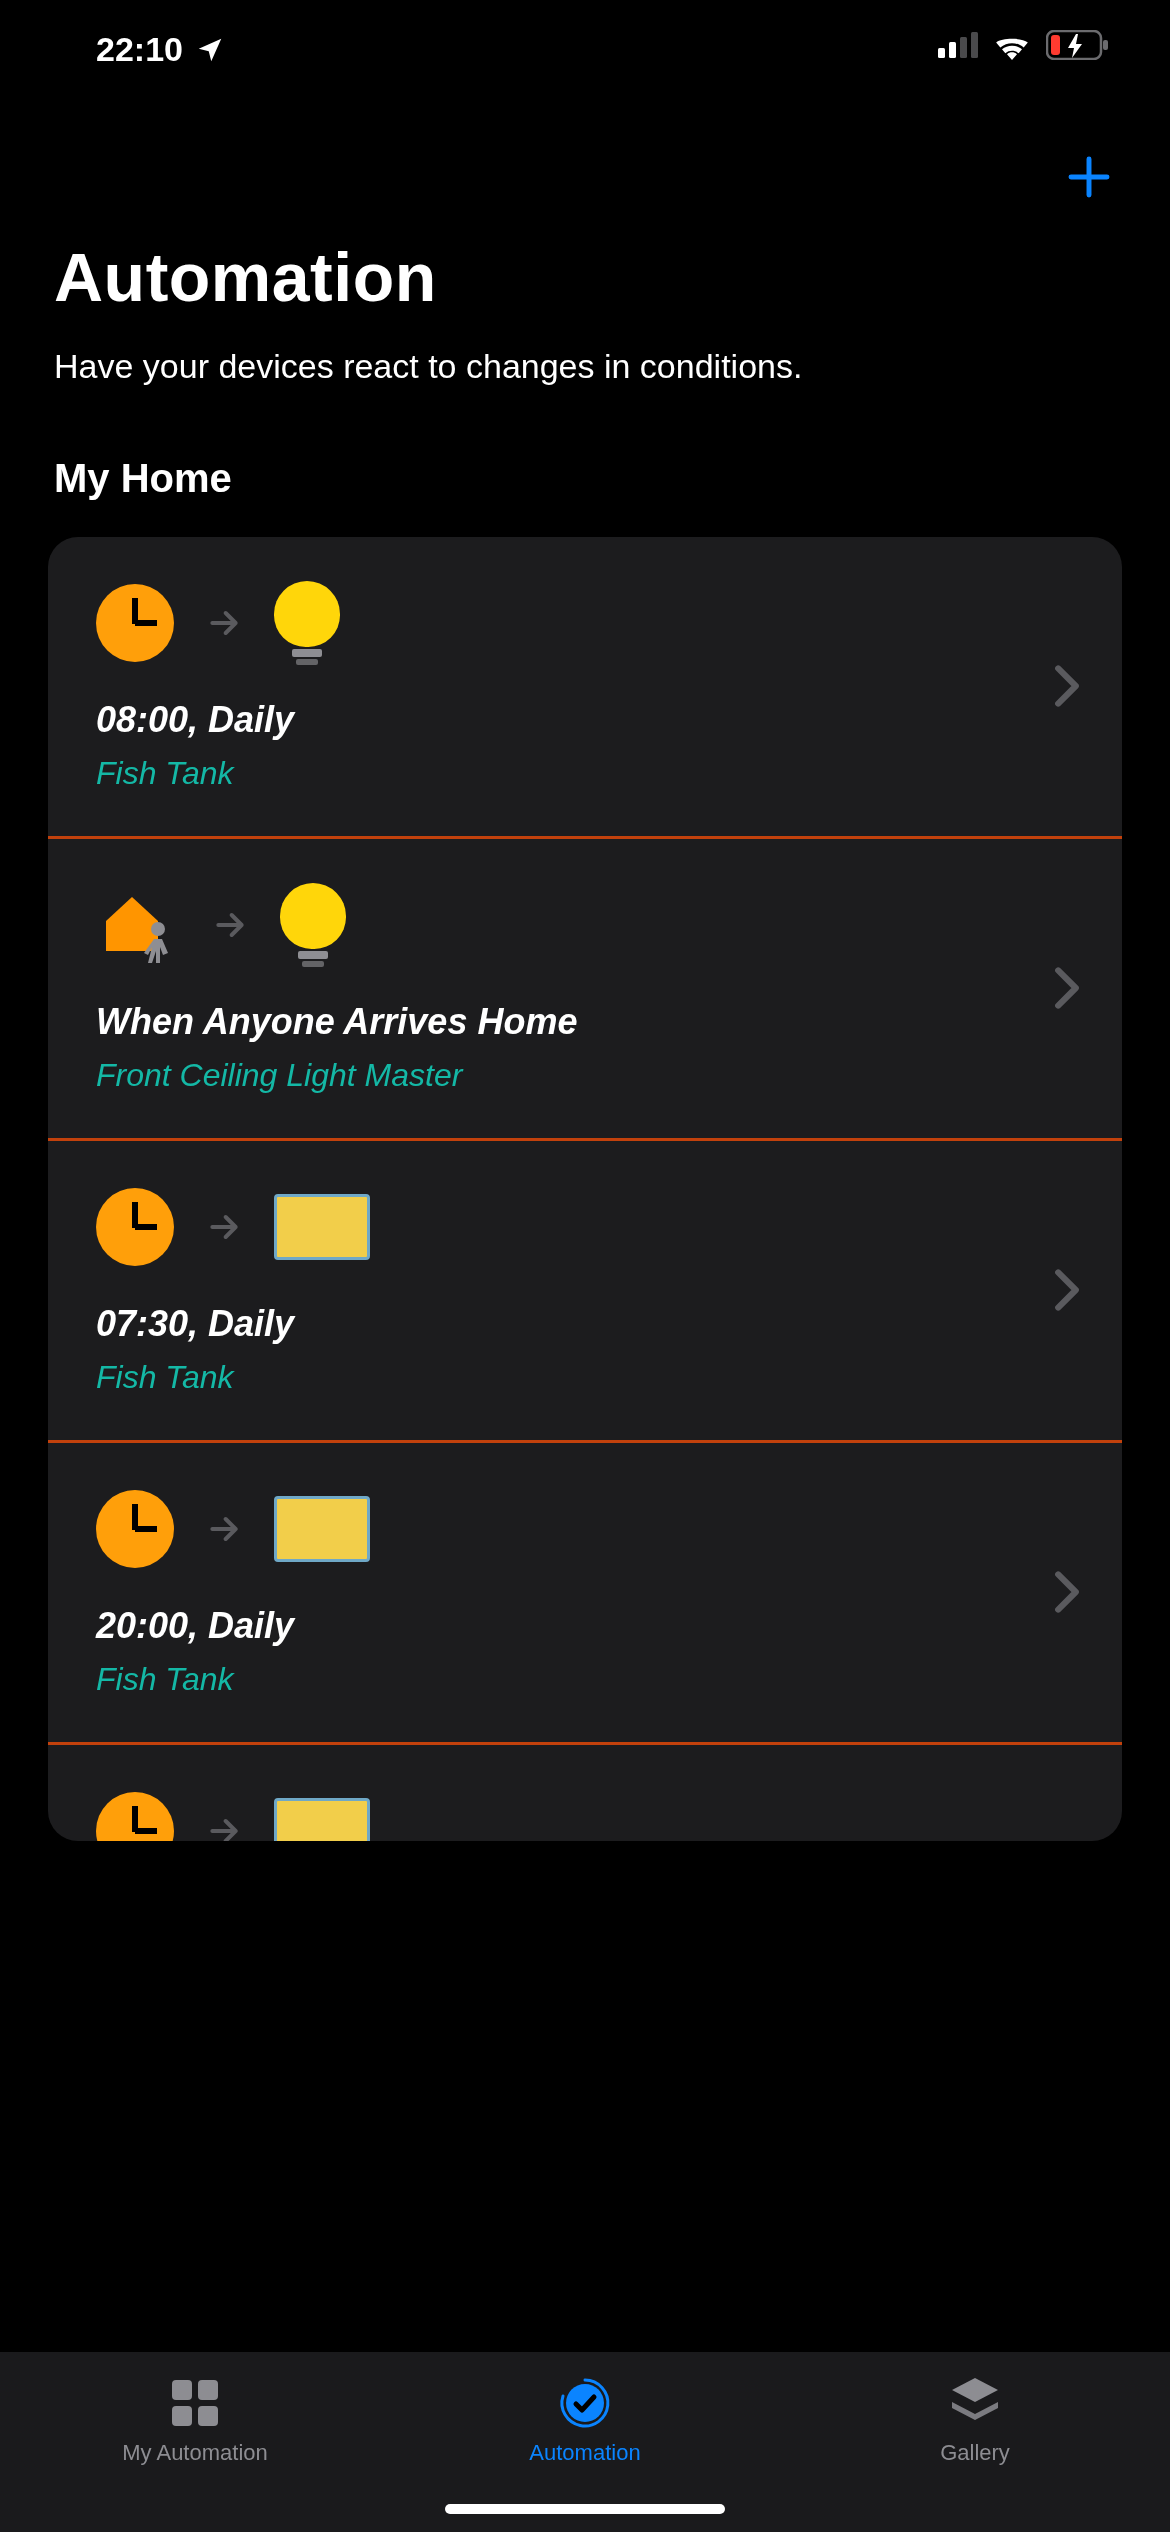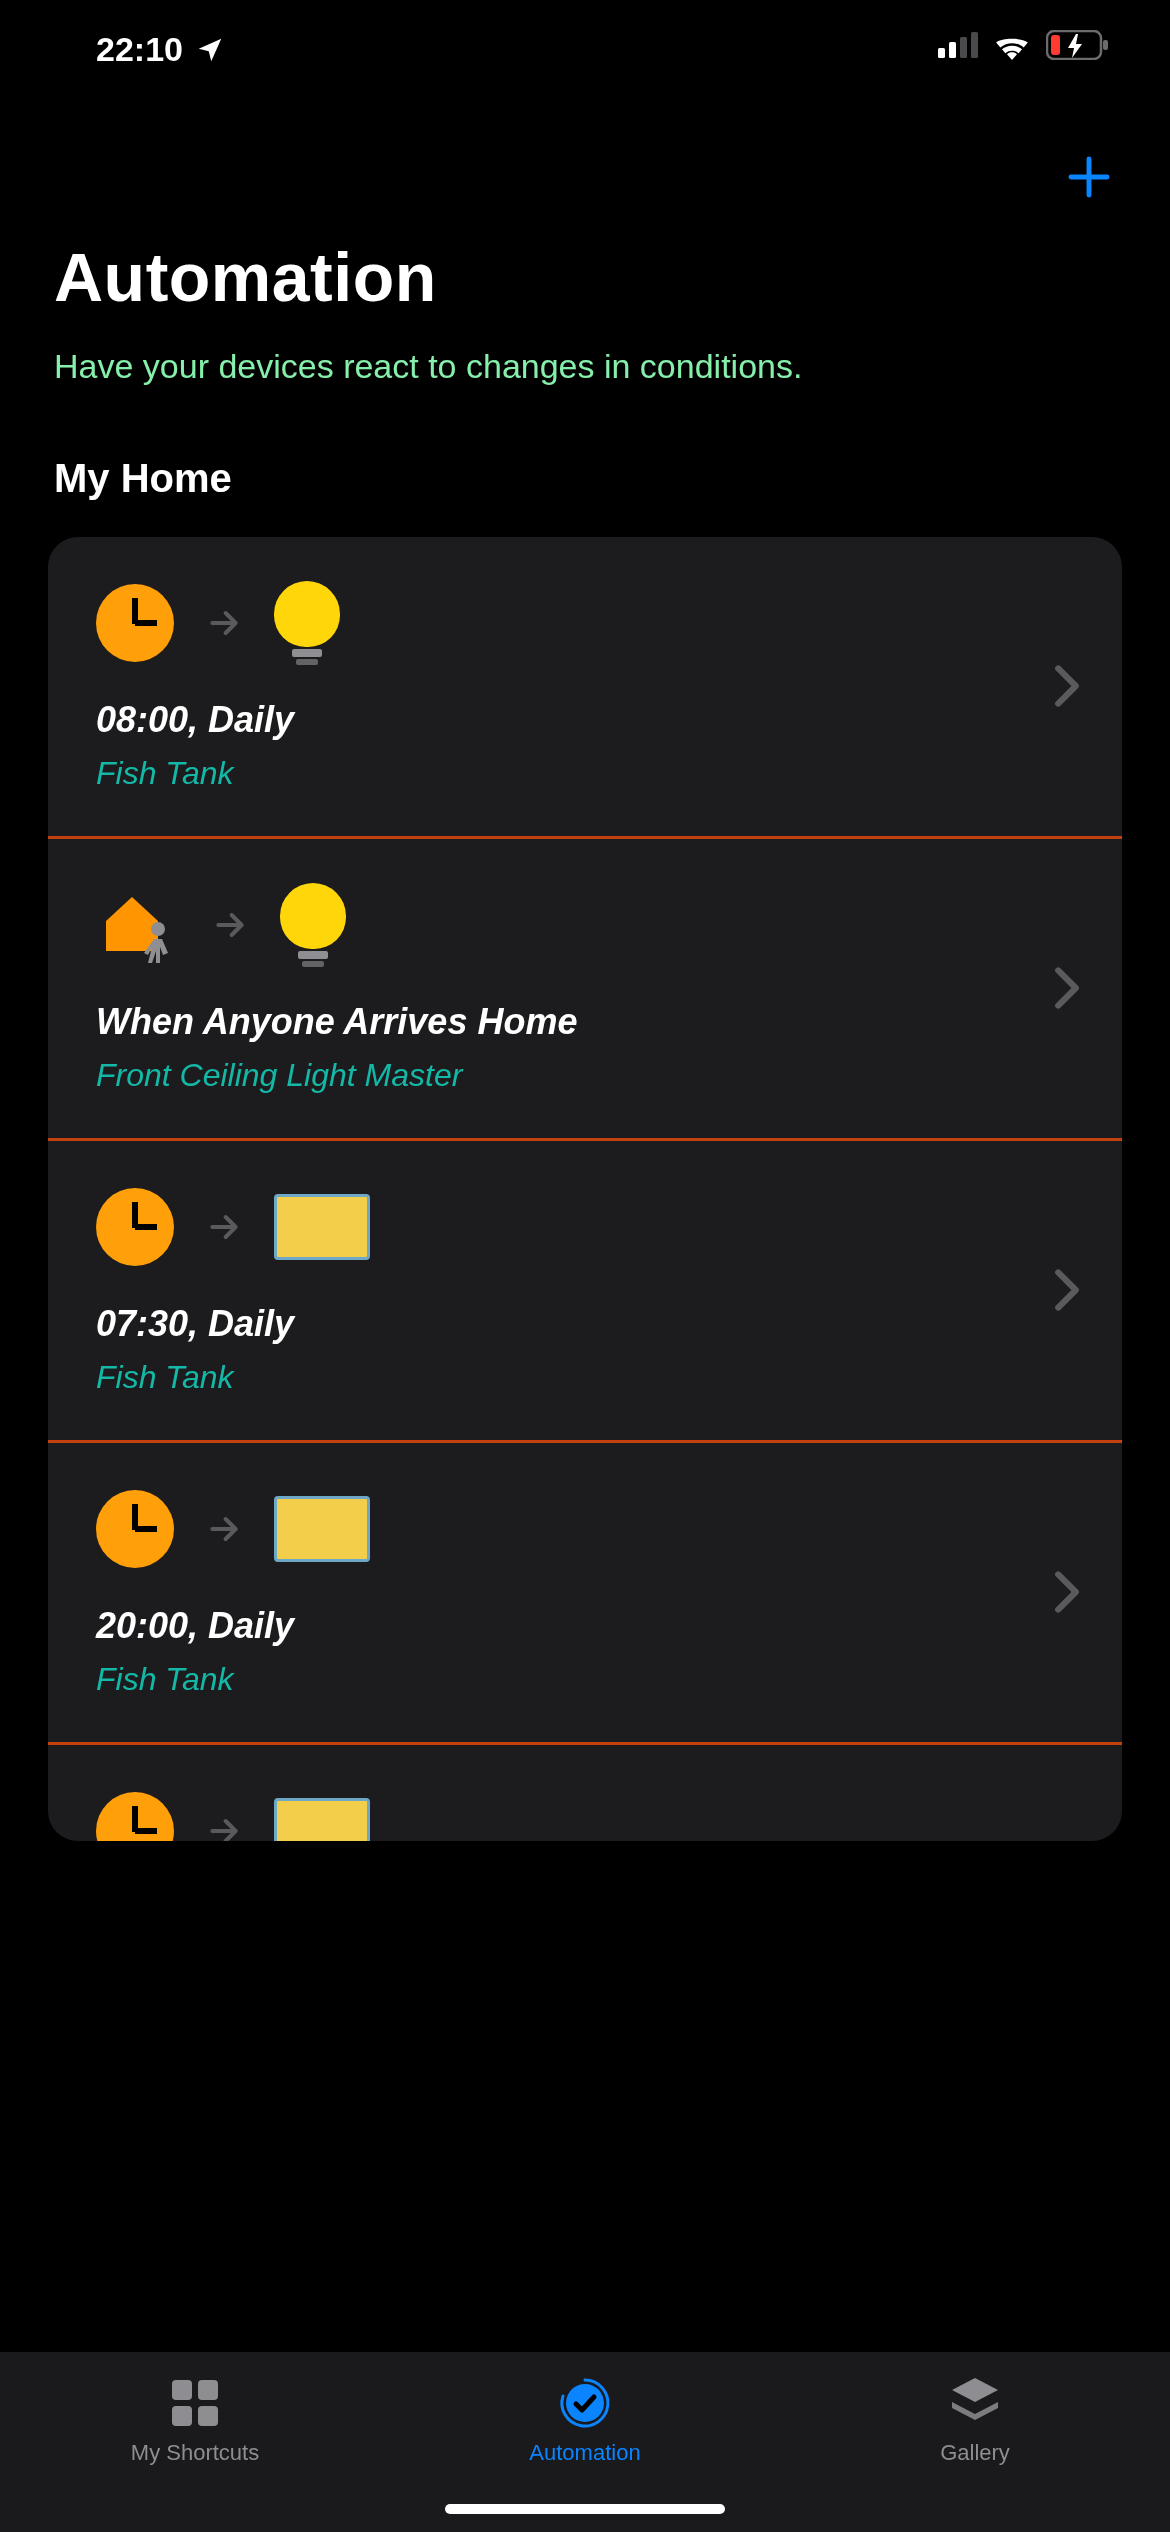--- a/index.html
+++ b/index.html
@@ -10,21 +10,21 @@
   .status-left { display: flex; align-items: center; gap: 12px; font-size: 34px; font-weight: 600; }
   .status-right { display: flex; align-items: center; gap: 14px; }
   
   
   .nav-bar { display: flex; justify-content: flex-end; padding: 40px 54px 20px; }
   .plus-btn { color: #0a84ff; }
   
   
   .header { padding: 10px 54px 0; }
   .title { font-size: 68px; font-weight: 700; letter-spacing: 0.5px; }
-  .subtitle { font-size: 34px; color: #86efac; margin-top: 28px; line-height: 1.35; font-weight: 400; }
+  .subtitle { font-size: 34px; color: #ffffff; margin-top: 28px; line-height: 1.35; font-weight: 400; }
   .section-title { font-size: 40px; font-weight: 700; margin-top: 66px; }
   
   
   .card { background: #1c1c1e; border-radius: 30px; margin: 36px 48px 0; overflow: hidden; }
   .row { position: relative; padding: 36px 48px 44px; font-style: italic; }
   .row + .row { border-top: 3px solid #c2410c; }
   .icons-line { display: flex; align-items: center; gap: 30px; height: 100px; }
   .arrow-small { color: #5a5a5e; }
   .row-title { font-size: 36px; font-weight: 600; margin-top: 26px; }
   .row-sub { font-size: 32px; color: #14b8a6; margin-top: 14px; font-weight: 400; }
@@ -188,21 +188,21 @@
 <div class="tab-bar">
   <div class="tab">
     <div class="tab-icon">
       <svg width="54" height="54" viewBox="0 0 54 54" fill="#8d8d92">
         <rect x="4" y="4" width="20" height="20" rx="4"></rect>
           <rect x="30" y="4" width="20" height="20" rx="4"></rect>
         <rect x="4" y="30" width="20" height="20" rx="4"></rect>
           <rect x="30" y="30" width="20" height="20" rx="4"></rect>
       </svg>
     </div>
-    <span class="tab-label">My Shortcuts</span>
+    <span class="tab-label">My Automation</span>
   </div>
   <div class="tab active">
     <div class="tab-icon">
       <svg width="58" height="58" viewBox="0 0 58 58">
         <path d="M29 6 a23 23 0 1 1 -22 16" fill="none" stroke="#0a84ff" stroke-width="3" stroke-linecap="round"></path>
         <circle cx="29" cy="29" r="19" fill="#0a84ff"></circle>
         <path d="M20 30 l6 6 12-13" fill="none" stroke="#000" stroke-width="5" stroke-linecap="round" stroke-linejoin="round"></path>
       </svg>
     </div>
     <span class="tab-label">Automation</span>

